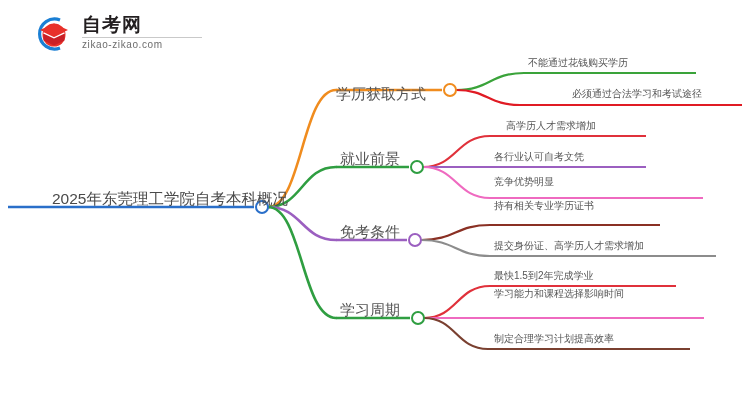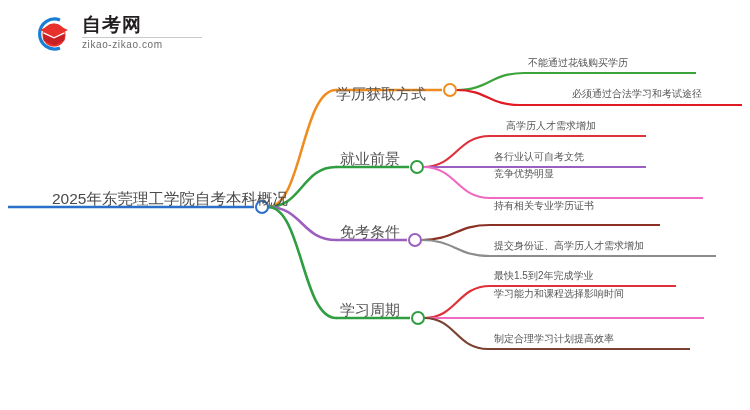--- a/index.html
+++ b/index.html
@@ -151,21 +151,21 @@
       <circle cx="262" cy="207" r="6" fill="#ffffff" stroke="#2a6fc9" stroke-width="2"></circle>
     </svg>
   <div id="labels">
       <div class="node-label root-label" style="left: 8px; top: 191px;">2025年东莞理工学院自考本科概况</div>
       <div class="node-label branch-label" style="left: 336px; top: 74px; margin-top: 12px;">学历获取方式</div>
       <div class="node-label leaf-label" style="left: 528px; top: 58px;">不能通过花钱购买学历</div>
       <div class="node-label leaf-label" style="left: 524px; top: 89px; margin-left: 48px;">必须通过合法学习和考试途径</div>
       <div class="node-label branch-label" style="left: 340px; top: 151px;">就业前景</div>
       <div class="node-label leaf-label" style="left: 494px; top: 121px; margin-left: 12px;">高学历人才需求增加</div>
       <div class="node-label leaf-label" style="left: 494px; top: 152px;">各行业认可自考文凭</div>
-      <div class="node-label leaf-label" style="left: 494px; top: 169px;">竞争优势明显</div>
+      <div class="node-label leaf-label" style="left: 494px; top: 177px;">竞争优势明显</div>
       <div class="node-label branch-label" style="left: 340px; top: 224px;">免考条件</div>
       <div class="node-label leaf-label" style="left: 494px; top: 202px; font-family: Liberation Mono, monospace;">持有相关专业学历证书</div>
       <div class="node-label leaf-label" style="left: 494px; top: 241px;">提交身份证、高学历人才需求增加</div>
       <div class="node-label branch-label" style="left: 340px; top: 302px;">学习周期</div>
       <div class="node-label leaf-label" style="left: 494px; top: 271px;">最快1.5到2年完成学业</div>
       <div class="node-label leaf-label" style="left: 494px; top: 289px;">学习能力和课程选择影响时间</div>
       <div class="node-label leaf-label" style="left: 494px; top: 334px;">制定合理学习计划提高效率</div>
     </div>
 </div>
 

